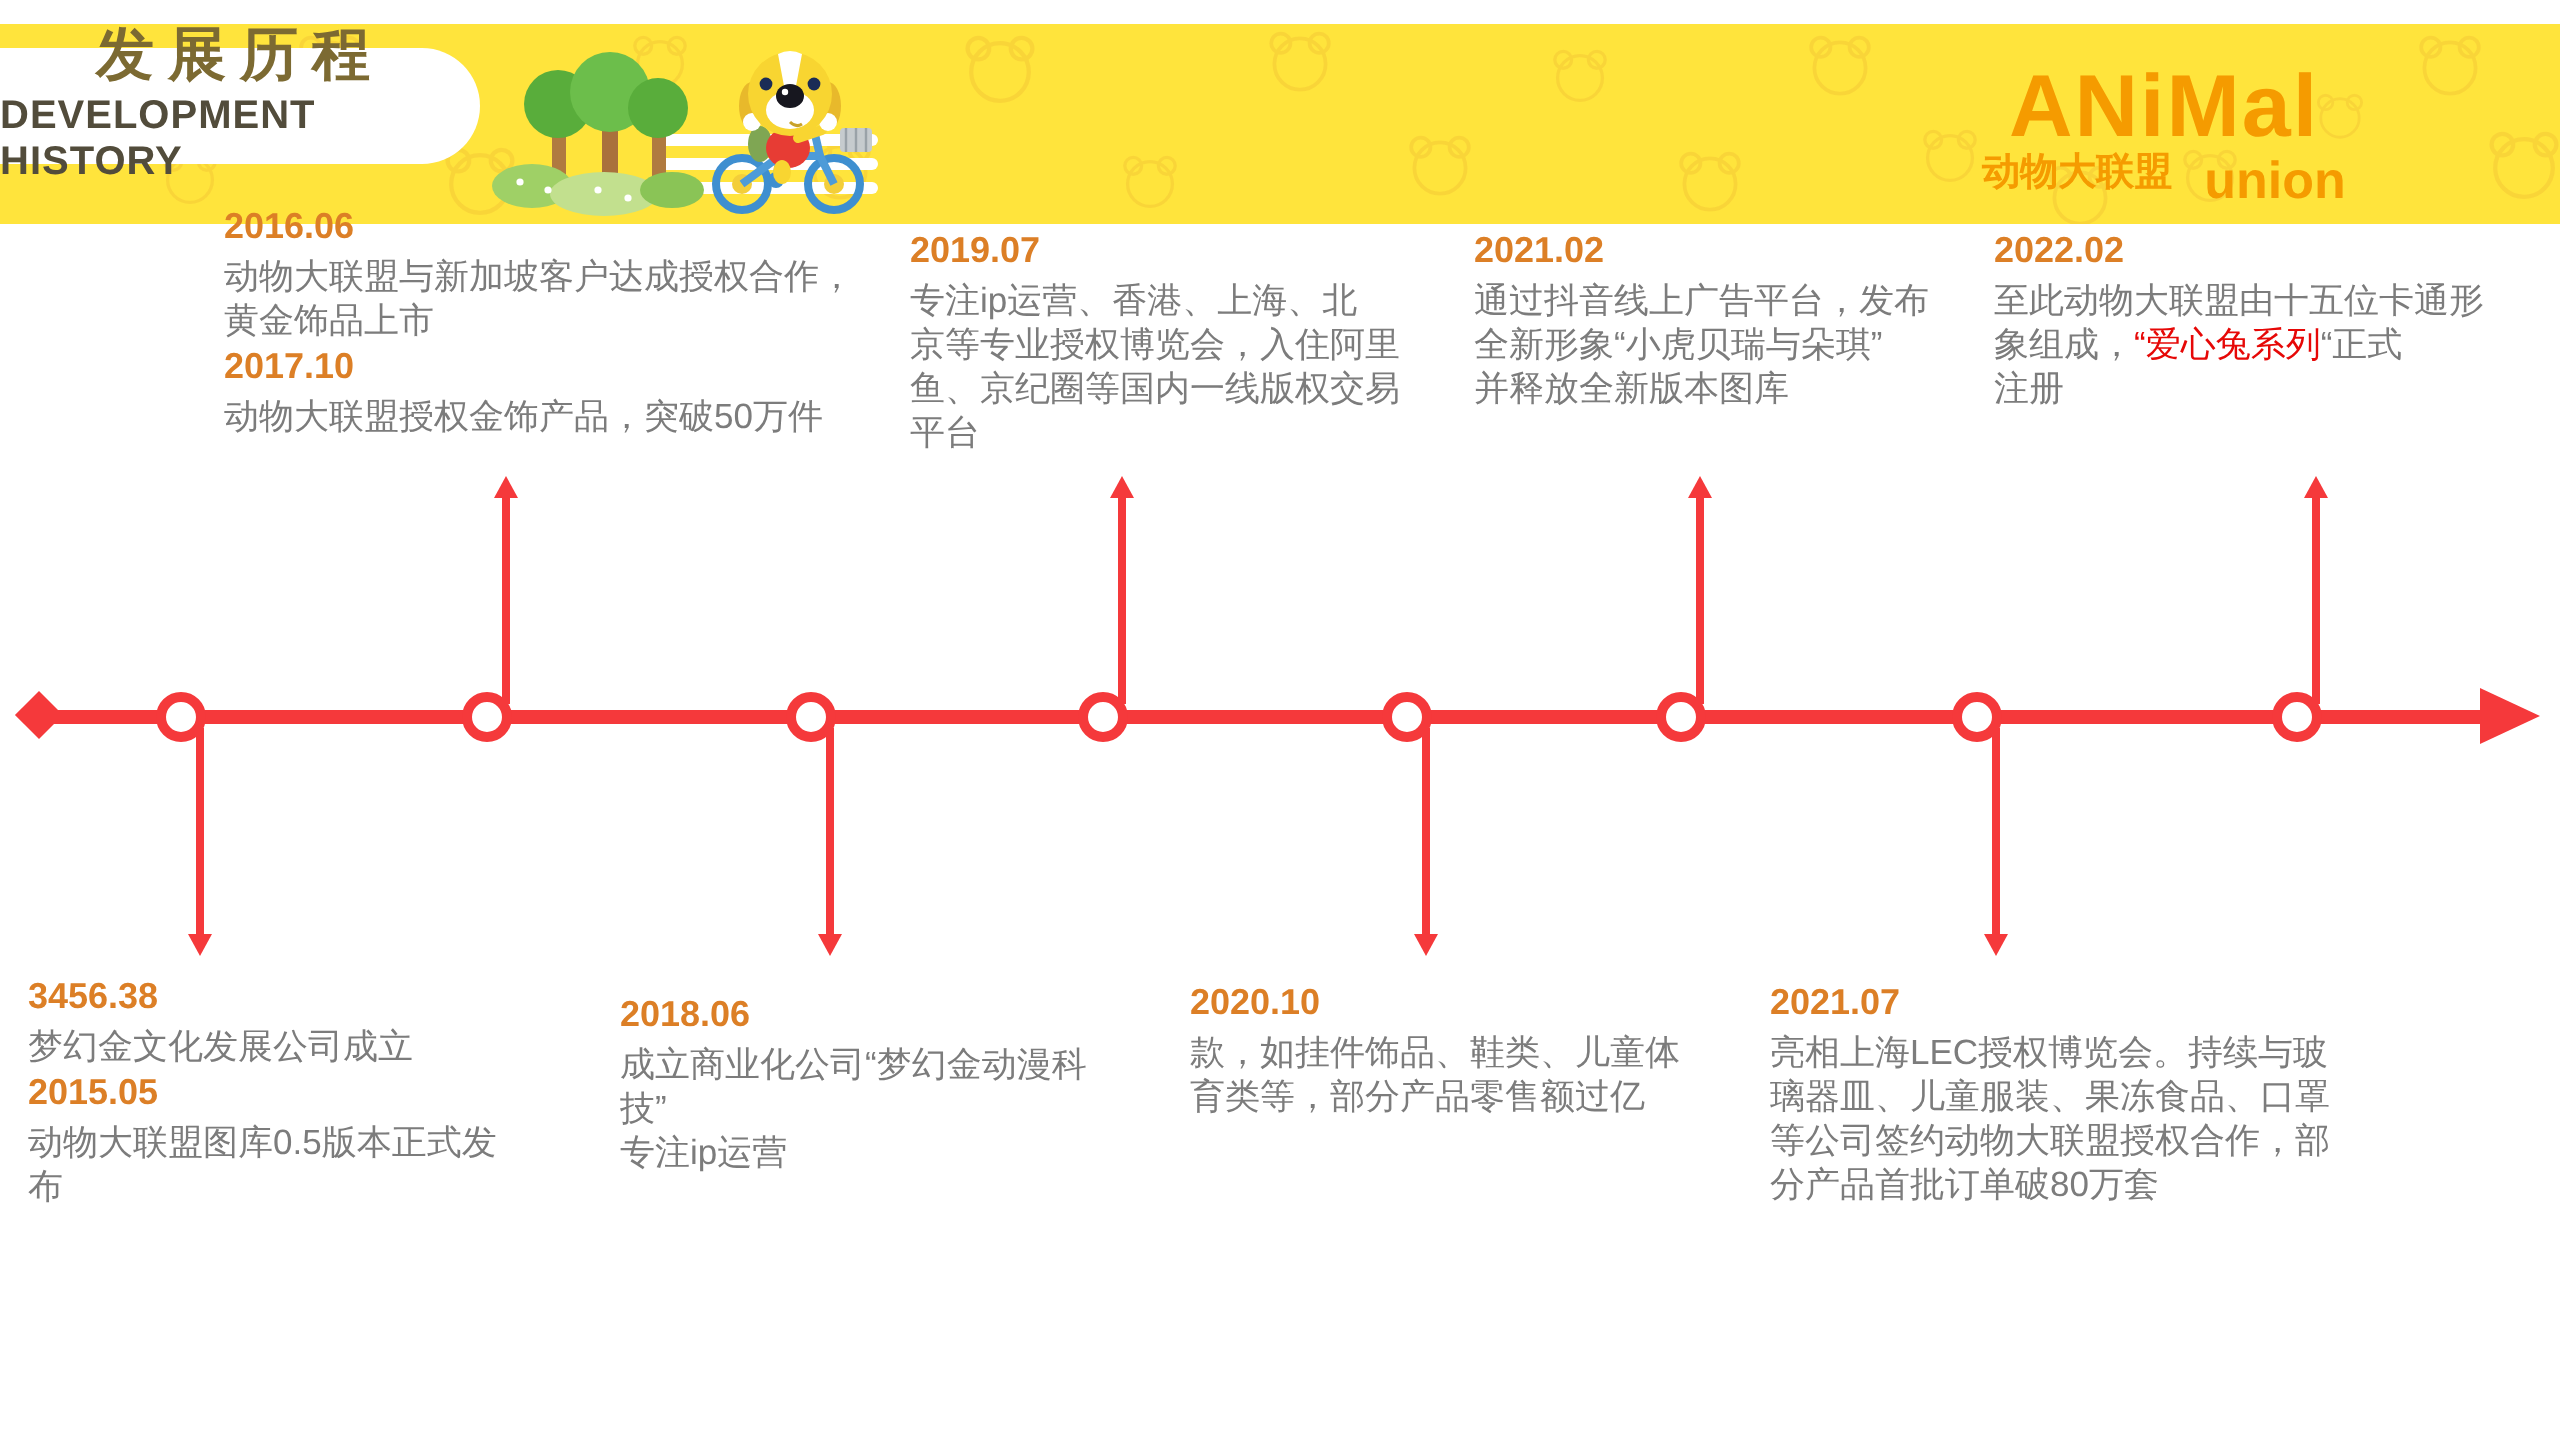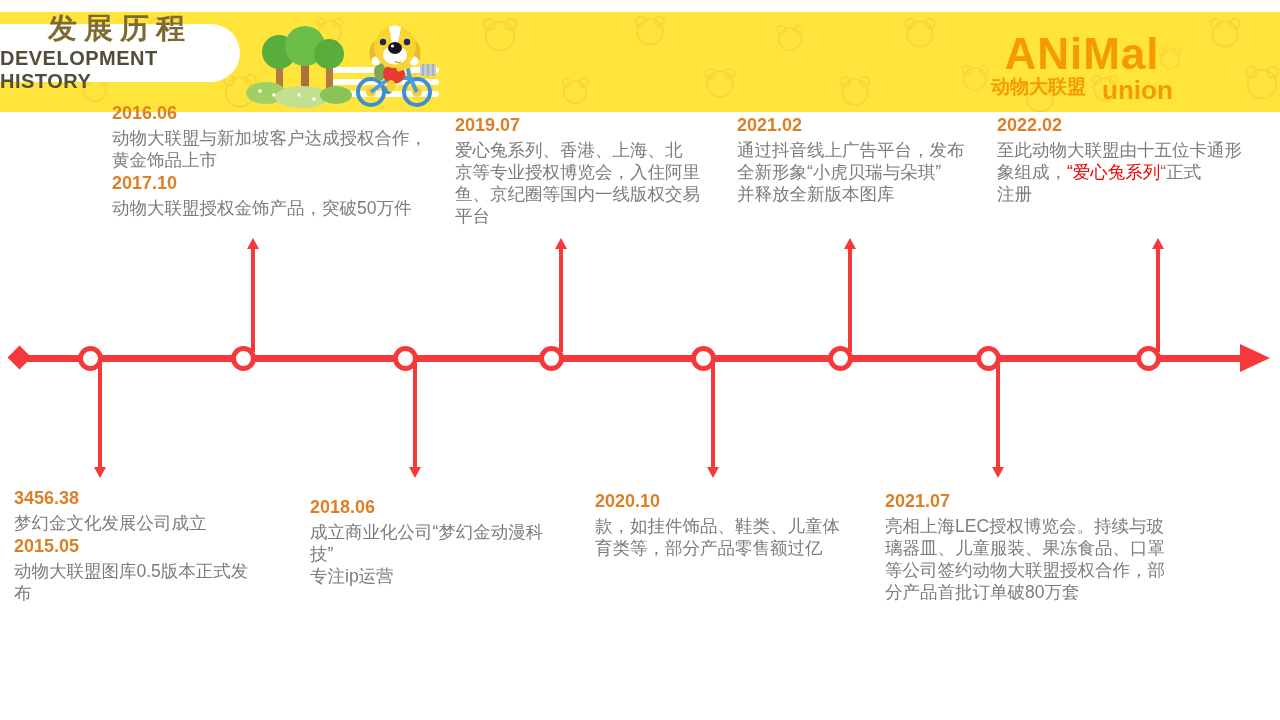--- a/index.html
+++ b/index.html
@@ -194,21 +194,21 @@
           <div class="event-line">黄金饰品上市</div>
         </div>
         <div class="event-item">
           <div class="event-date">2017.10</div>
           <div class="event-line">动物大联盟授权金饰产品，突破50万件</div>
         </div>
       </div>
       <div class="event-block" style="left: 455px; top: 116px;">
         <div class="event-item">
           <div class="event-date">2019.07</div>
-          <div class="event-line">爱心兔系列、香港、上海、北</div>
+          <div class="event-line">专注ip运营、香港、上海、北</div>
           <div class="event-line">京等专业授权博览会，入住阿里</div>
           <div class="event-line">鱼、京纪圈等国内一线版权交易</div>
           <div class="event-line">平台</div>
         </div>
       </div>
       <div class="event-block" style="left: 737px; top: 116px;">
         <div class="event-item">
           <div class="event-date">2021.02</div>
           <div class="event-line">通过抖音线上广告平台，发布</div>
           <div class="event-line">全新形象“小虎贝瑞与朵琪”</div>

